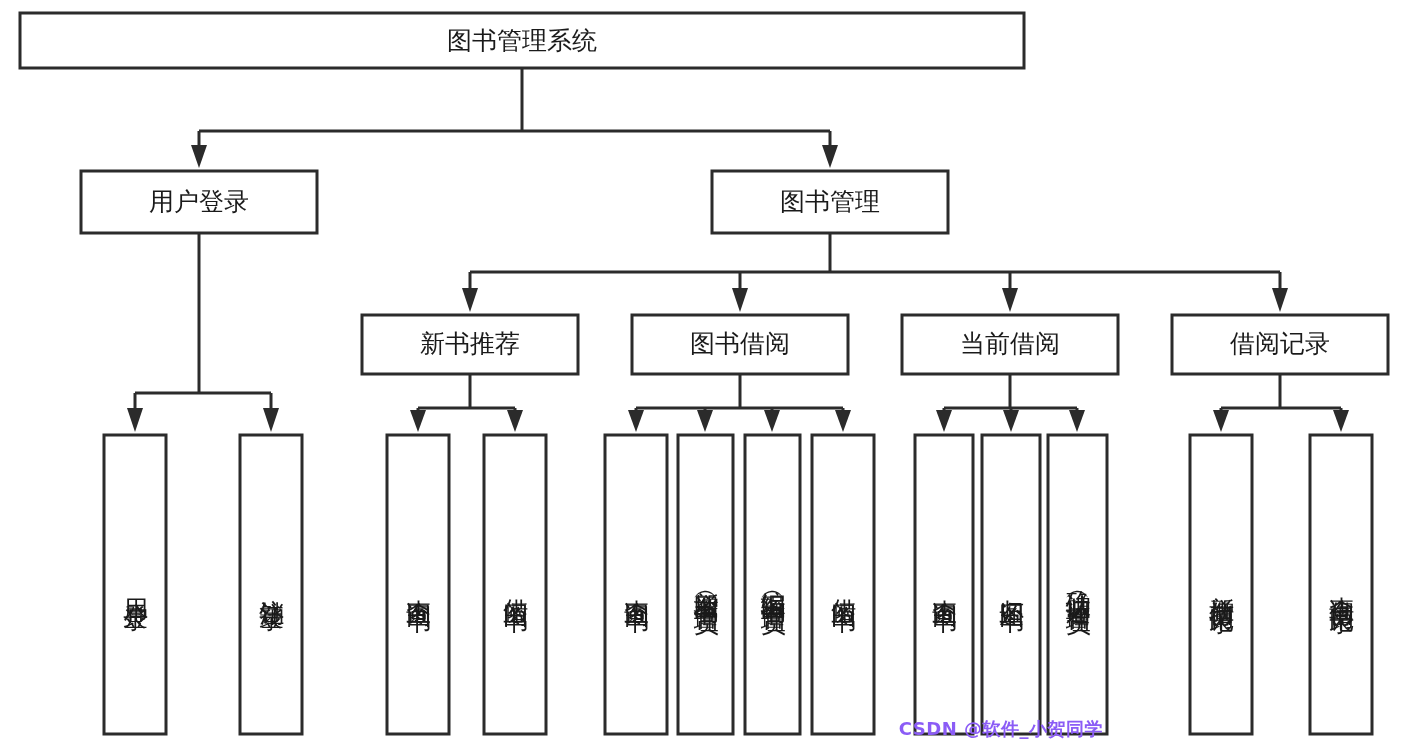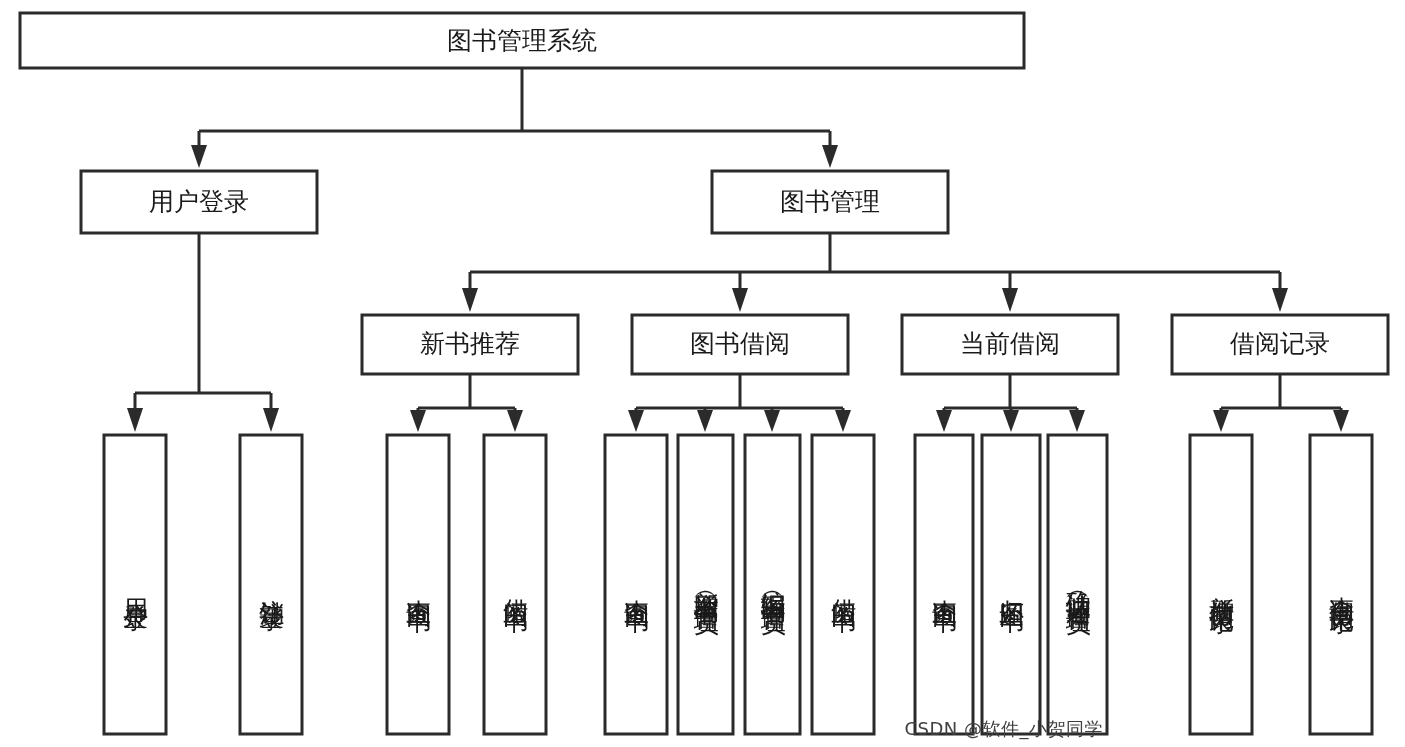--- a/index.html
+++ b/index.html
@@ -64,23 +64,24 @@
     white-space: nowrap;
     pointer-events: none;
     user-select: none;
   }
   .watermark {
     position: absolute;
     right: 10px;
     bottom: 6px;
     font-family: "DejaVu Sans", "Liberation Sans", sans-serif;
     font-size: 18px;
-    color: #404040;
+    color: #8b5cf6;
     letter-spacing: 0.5px;
     white-space: nowrap;
+    font-weight: bold;
   }
 </style>
 </head>
 <body>
 
 <div id="diagram-root">
 
   <svg id="flowchart" viewBox="0 0 1405 747">
 
     <g>

